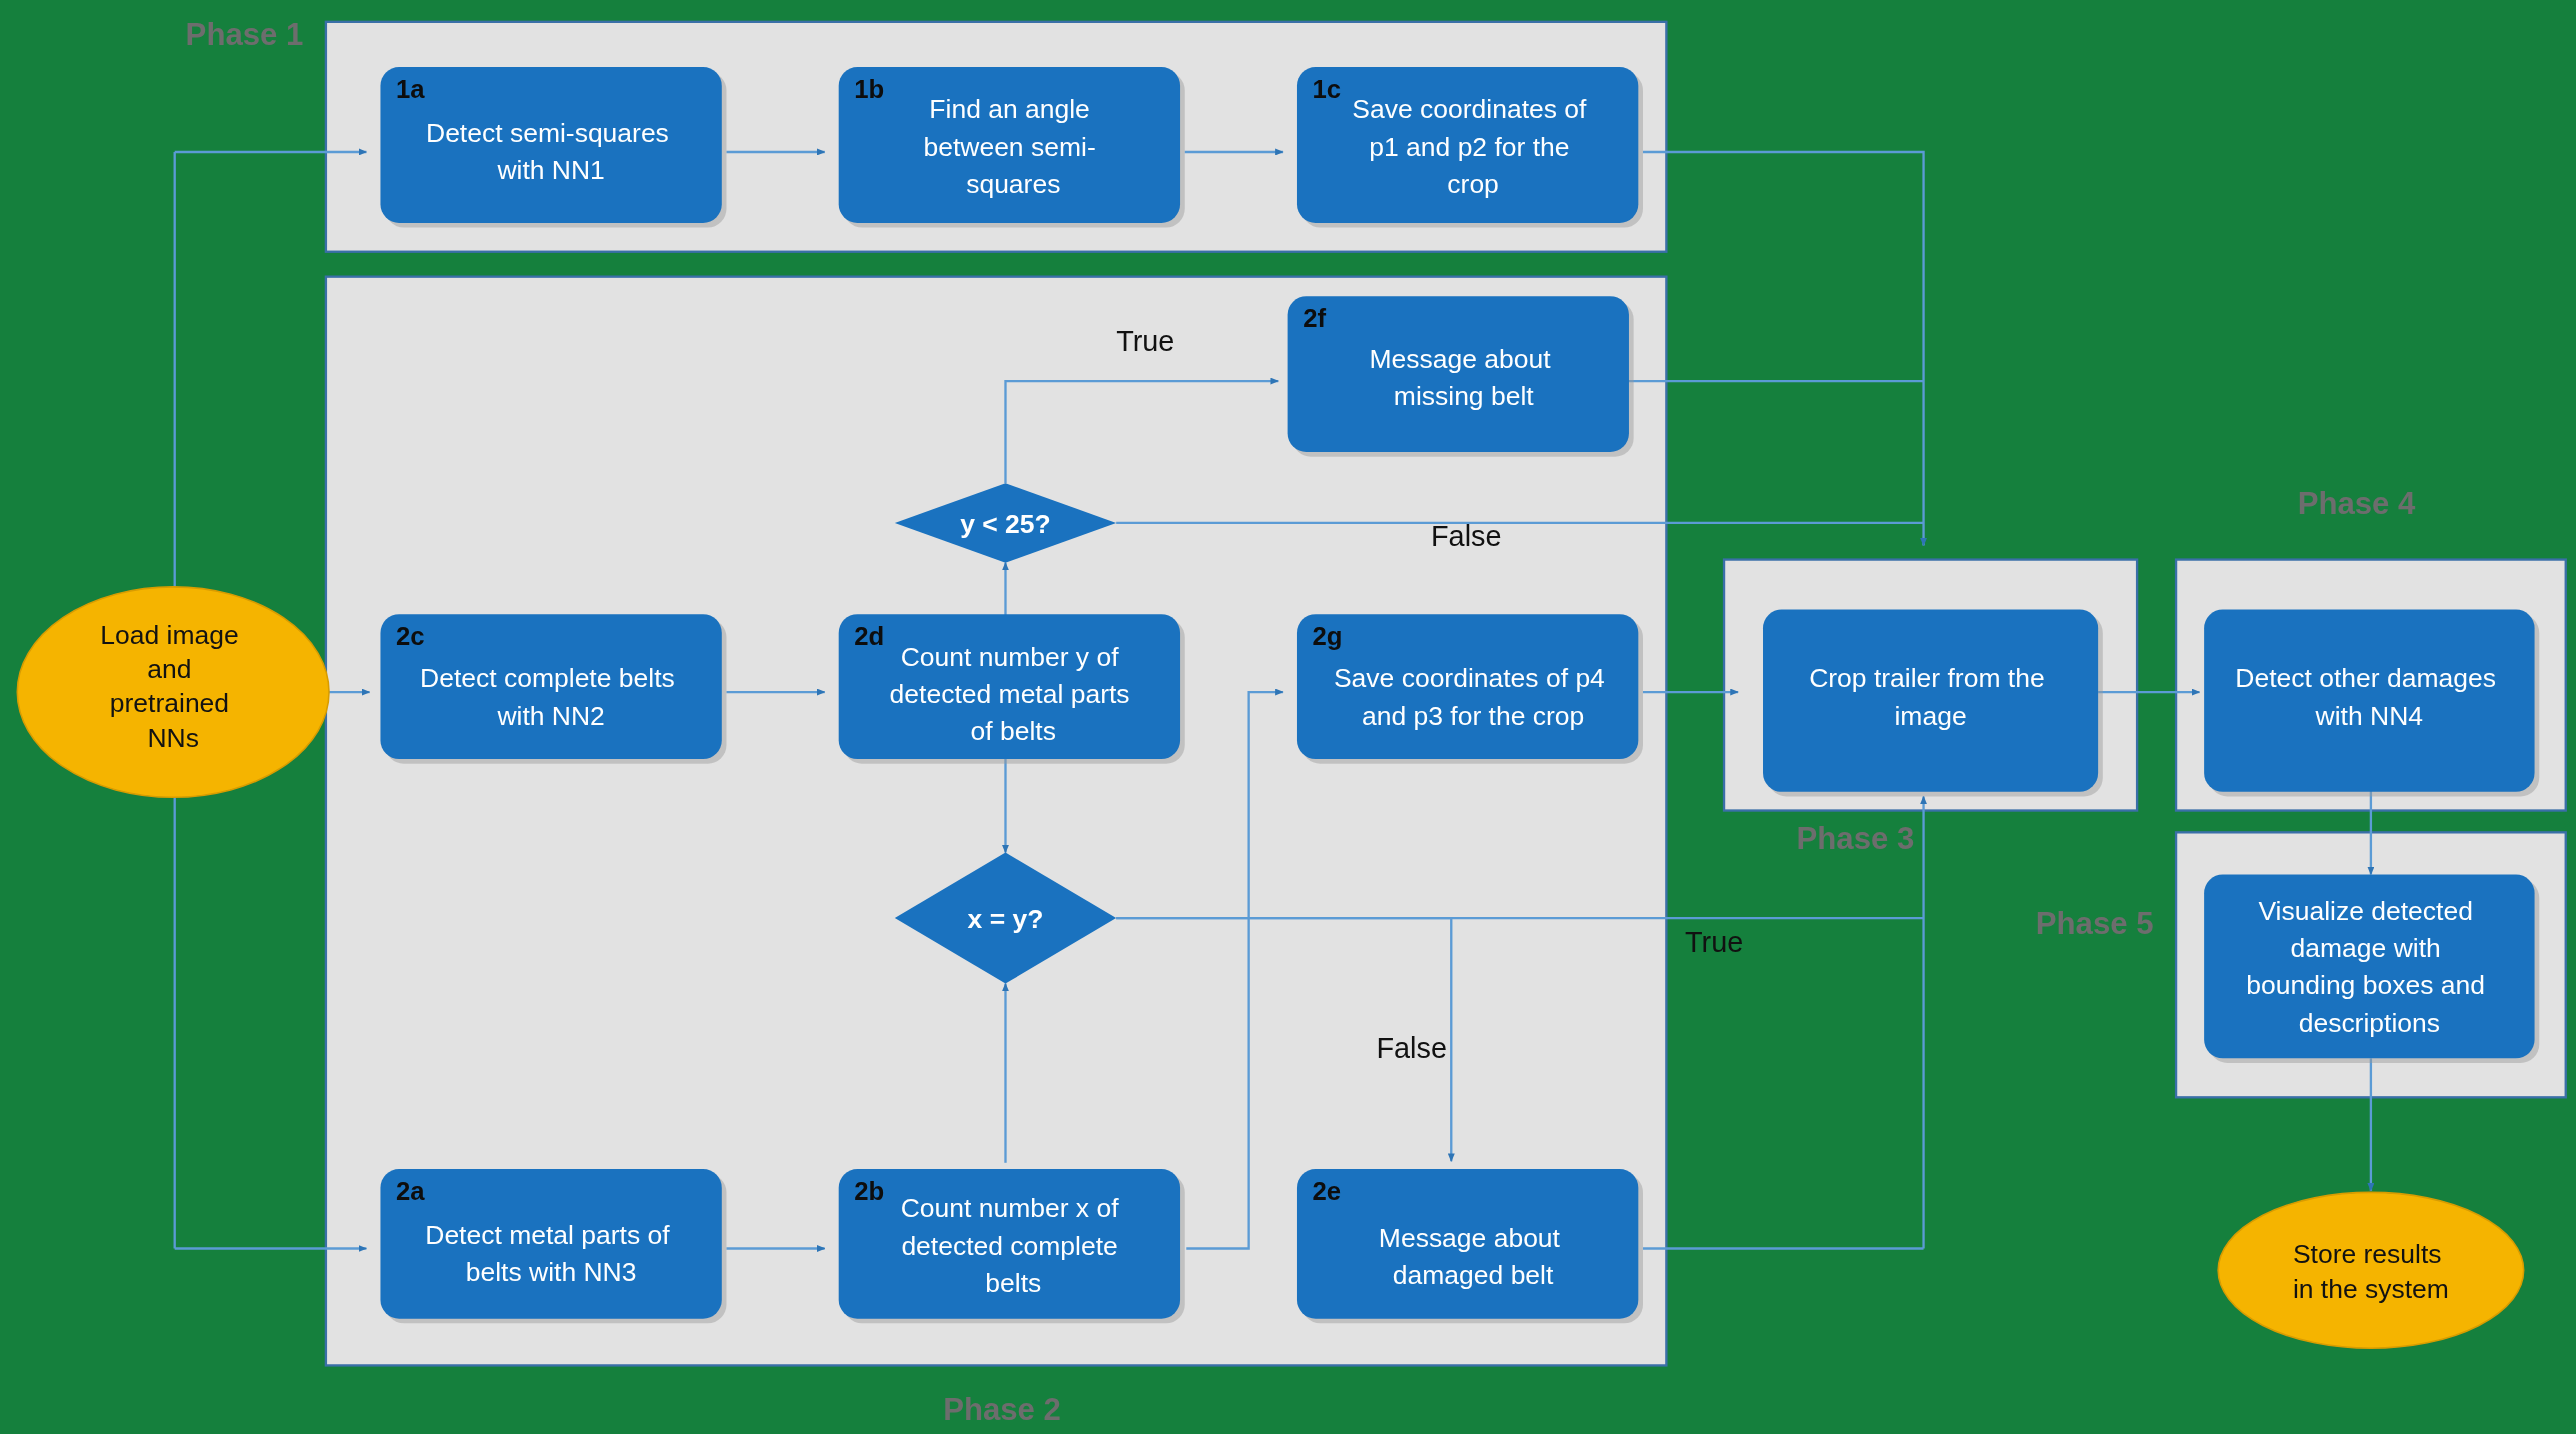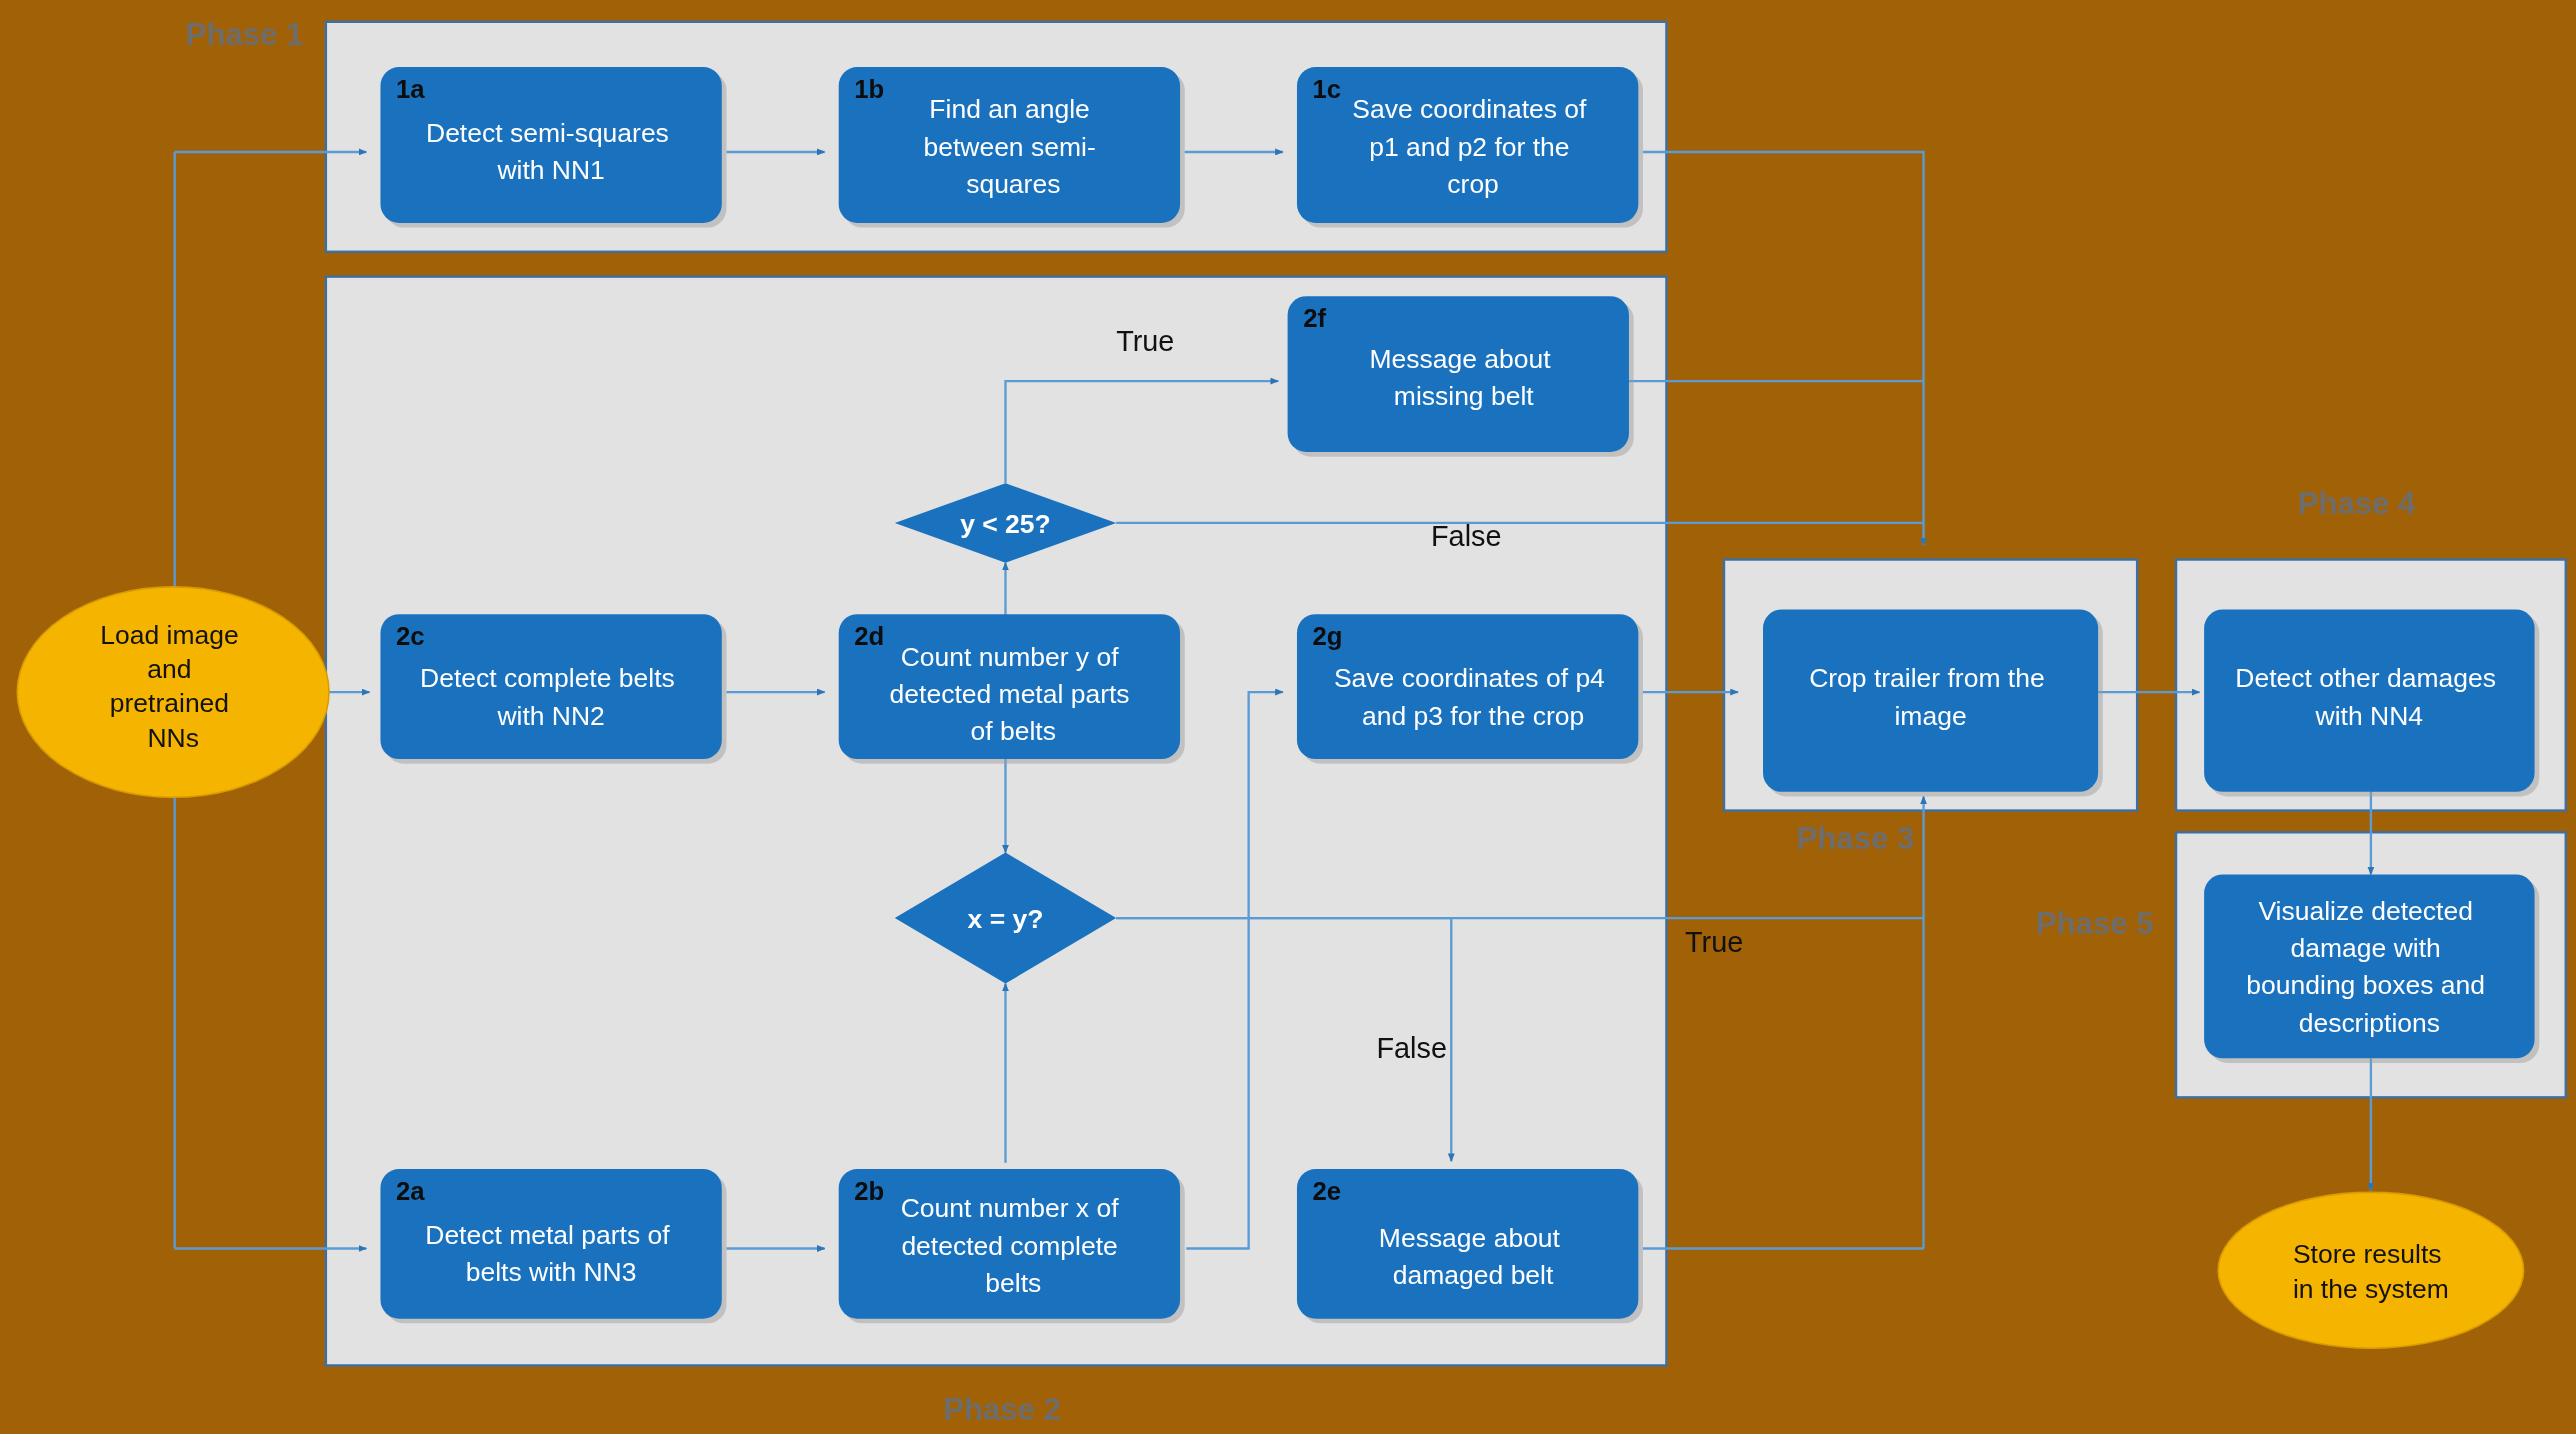--- a/index.html
+++ b/index.html
@@ -1,17 +1,17 @@
 <!DOCTYPE html>
 <html style="font-size:12.5px"><head>
 <meta charset="utf-8">
 <style>
   html,body{margin:0;padding:0;background:#ffffff;}
   body{width:2576px;height:1434px;font-family:"Liberation Sans",sans-serif;overflow:hidden;}
-  #stage{position:relative;width:2576px;height:1434px;background:#a16207;}
+  #stage{position:relative;width:2576px;height:1434px;background:#15803d;}
   svg#diagram{position:absolute;left:0;top:0;width:2576px;height:1434px;display:block;}
   .phase-band{fill:#e2e2e2;stroke:#3a6fa8;stroke-width:3;}
   .phase-label{fill:#6d6d6d;font-size:40px;font-weight:bold;font-family:"Liberation Sans",sans-serif;}
   .proc-box{fill:#1a72bf;}
   .proc-shadow{fill:#9a9a9a;opacity:.45;}
   .proc-text{fill:#ffffff;font-size:34px;font-family:"Liberation Sans",sans-serif;}
   .tag{fill:#0d0d0d;font-size:33px;font-weight:bold;font-family:"Liberation Sans",sans-serif;}
   .dmd{fill:#1a72bf;}
   .dmd-text{fill:#ffffff;font-size:34px;font-weight:bold;font-family:"Liberation Sans",sans-serif;}
   .ell{fill:#f5b400;stroke:#d89c00;stroke-width:2;}

